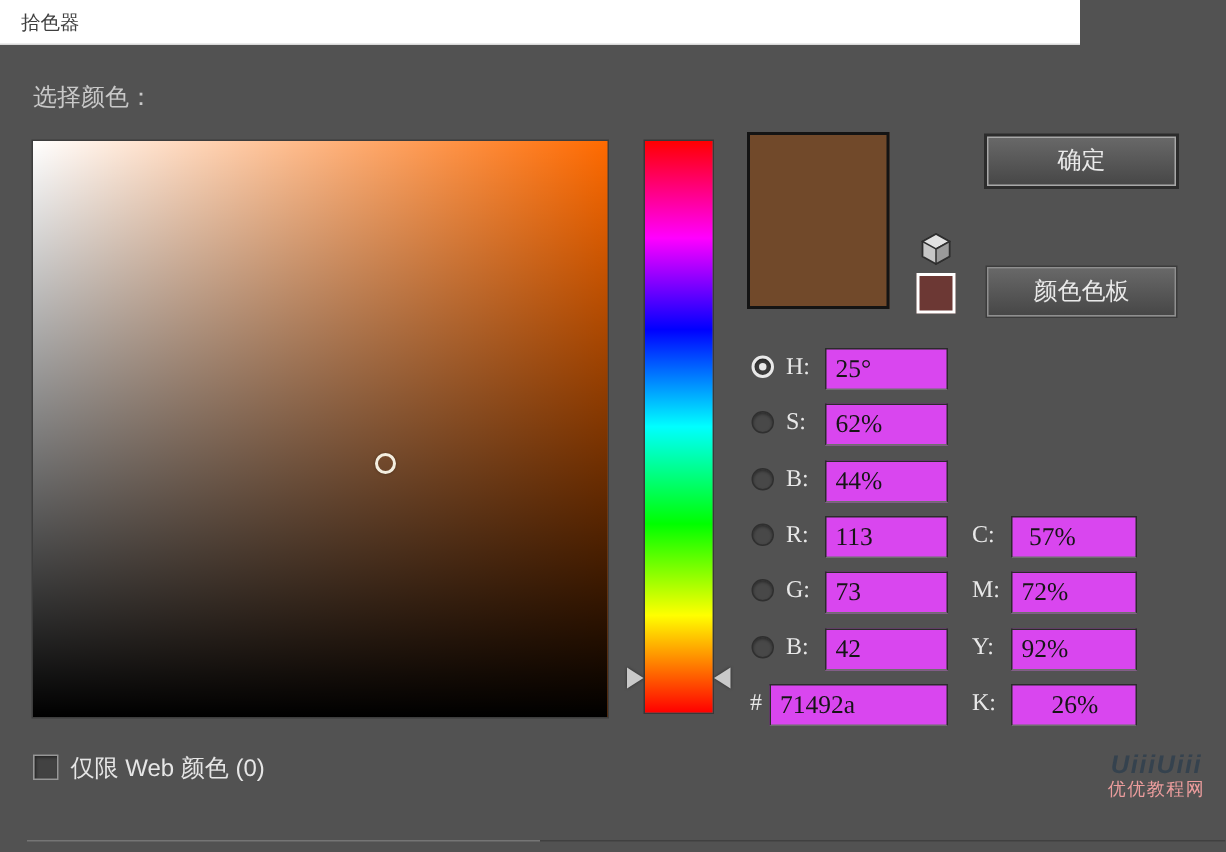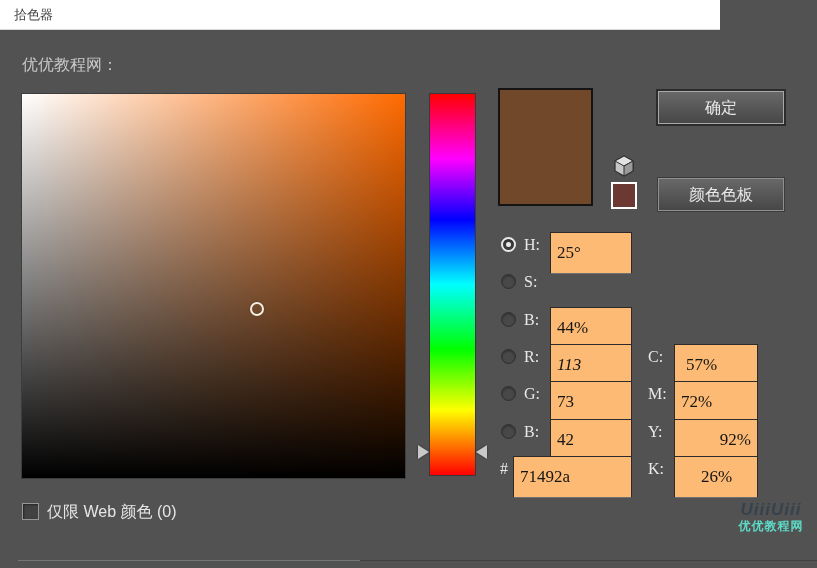--- a/index.html
+++ b/index.html
@@ -83,21 +83,21 @@
     position:absolute; left:501px; width:15px; height:15px; border-radius:50%;
     background:#484848; border:1px solid #2f2f2f;
     box-shadow:inset 0 1px 2px rgba(0,0,0,0.4); cursor:pointer;
   }
   .radio.selected { border:2px solid #e9e9e9; background:#3c3c3c; }
   .radio.selected::after {
     content:""; position:absolute; left:3px; top:3px; width:5px; height:5px;
     border-radius:50%; background:#e9e9e9;
   }
   .field-input {
-    position:absolute; height:42px; background:#fdba74;
+    position:absolute; height:28px; background:#d946ef;
     border:1px solid #2b2b2b; border-bottom-color:#6f6f6f;
     font-family:"Liberation Serif","DejaVu Serif",serif;
     font-size:17px; color:#151515; padding:0 6px; outline:none;
   }
   .in-left  { left:550px; width:82px; }
   .in-right { left:674px; width:84px; }
   .in-hex   { left:513px; width:119px; }
 
   
   .web-checkbox {
@@ -106,34 +106,34 @@
     box-shadow:inset 1px 1px 2px rgba(0,0,0,0.45); cursor:pointer;
   }
   .web-checkbox-label { position:absolute; left:47px; top:472px; font-size:16px; color:#e6e6e6; }
 
   
   .watermark { position:absolute; left:731px; top:472px; width:80px; text-align:center; opacity:0.9; }
   .watermark .wm-logo {
     font-size:17px; font-weight:bold; font-style:italic; letter-spacing:1px;
     color:#32414e; line-height:16px;
   }
-  .watermark .wm-text { font-size:12px; font-weight:bold; color:#5eead4; letter-spacing:1px; }
+  .watermark .wm-text { font-size:12px; font-weight:normal; color:#fca5a5; letter-spacing:1px; }
 
   .bottom-line-light { position:absolute; left:18px; bottom:7px; width:342px; height:1px; background:#757575; }
   .bottom-line-dark  { position:absolute; left:360px; bottom:7px; width:457px; height:1px; background:#404040; }
 </style>
 </head>
 <body>
 
 <div class="titlebar">
   <span class="title">拾色器</span>
 </div>
 
 <div class="dialog">
-  <div class="heading">优优教程网：</div>
+  <div class="heading">选择颜色：</div>
 
   <div class="sv-field">
     <div class="sv-marker"></div>
   </div>
 
   <div class="hue-slider"></div>
   <div class="hue-arrow-left"></div>
   <div class="hue-arrow-right"></div>
 
   <div class="new-color-swatch"></div>
@@ -150,48 +150,49 @@
 
   <div class="btn btn-ok">确定</div>
   <div class="btn btn-swatches">颜色色板</div>
 
   <div class="radio selected" style="top:207px;"></div>
   <span class="value-label" style="left:524px; top:206px;">H:</span>
   <input class="field-input in-left" style="top: 202px;" value="25°">
 
   <div class="radio" style="top:244px;"></div>
   <span class="value-label" style="left:524px; top:243px;">S:</span>
+  <input class="field-input in-left" style="top: 239px;" value="62%">
 
   <div class="radio" style="top:282px;"></div>
   <span class="value-label" style="left:524px; top:281px;">B:</span>
   <input class="field-input in-left" style="top: 277px;" value="44%">
 
   <div class="radio" style="top:319px;"></div>
   <span class="value-label" style="left:524px; top:318px;">R:</span>
-  <input class="field-input in-left" style="top: 314px; font-style: italic;" value="113">
+  <input class="field-input in-left" style="top: 314px;" value="113">
 
   <div class="radio" style="top:356px;"></div>
   <span class="value-label" style="left:524px; top:355px;">G:</span>
   <input class="field-input in-left" style="top: 351px;" value="73">
 
   <div class="radio" style="top:394px;"></div>
   <span class="value-label" style="left:524px; top:393px;">B:</span>
   <input class="field-input in-left" style="top: 389px;" value="42">
 
   <span class="value-label" style="left:500px; top:430px;">#</span>
   <input class="field-input in-hex" style="top: 426px;" value="71492a">
 
   <span class="value-label" style="left:648px; top:318px;">C:</span>
   <input class="field-input in-right" style="top: 314px; padding-left: 11px;" value="57%">
 
   <span class="value-label" style="left:648px; top:355px;">M:</span>
   <input class="field-input in-right" style="top: 351px;" value="72%">
 
   <span class="value-label" style="left:648px; top:393px;">Y:</span>
-  <input class="field-input in-right" style="top: 389px; text-align: right;" value="92%">
+  <input class="field-input in-right" style="top: 389px;" value="92%">
 
   <span class="value-label" style="left:648px; top:430px;">K:</span>
   <input class="field-input in-right" style="top: 426px; padding-left: 26px;" value="26%">
 
   <div class="web-checkbox"></div>
   <span class="web-checkbox-label">仅限 Web 颜色 (0)</span>
 
   <div class="watermark">
     <div class="wm-logo">UiiiUiii</div>
     <div class="wm-text">优优教程网</div>

